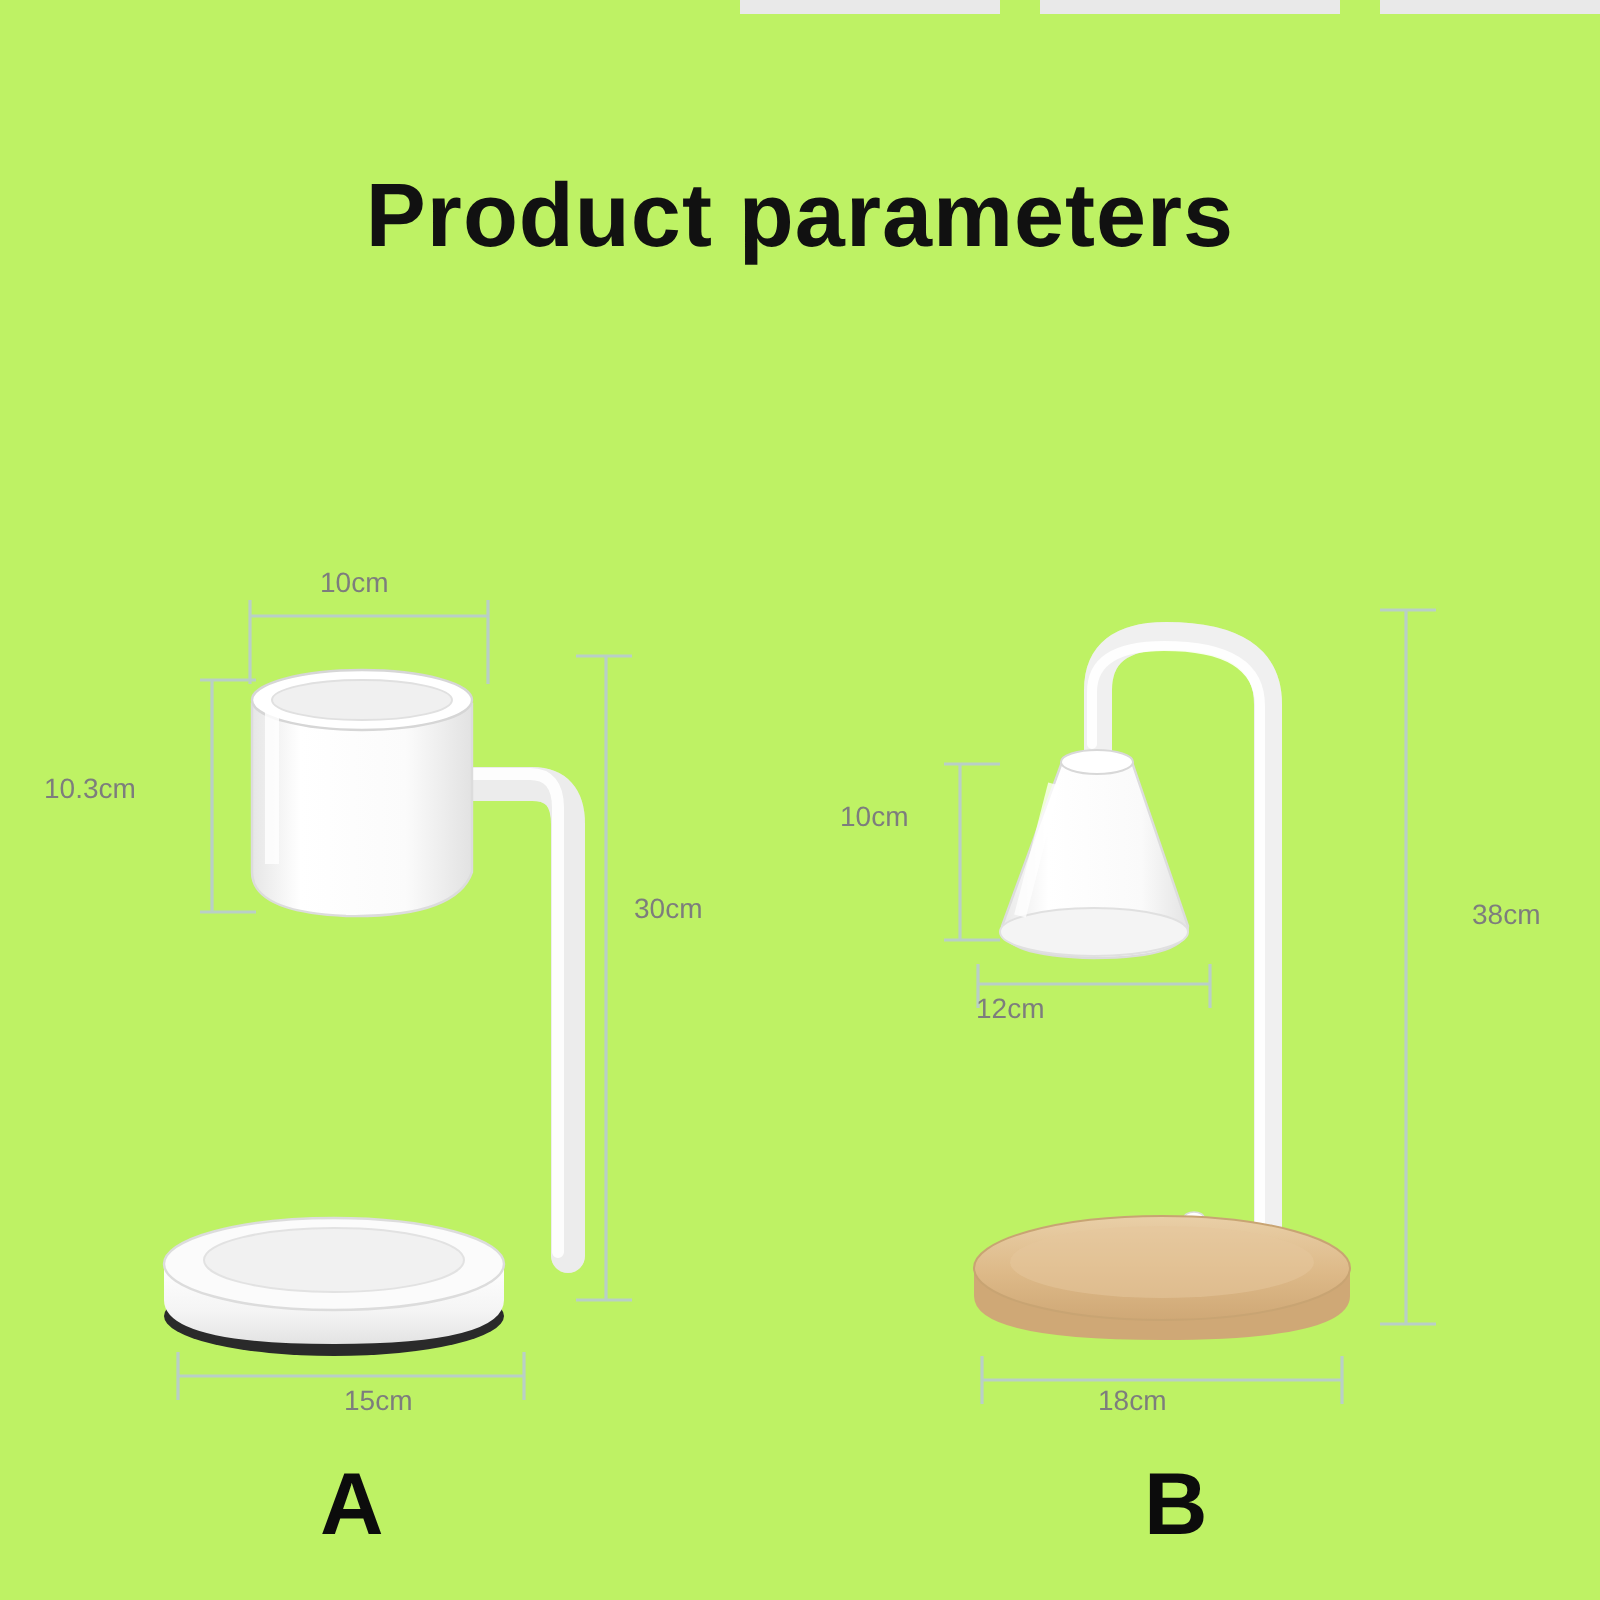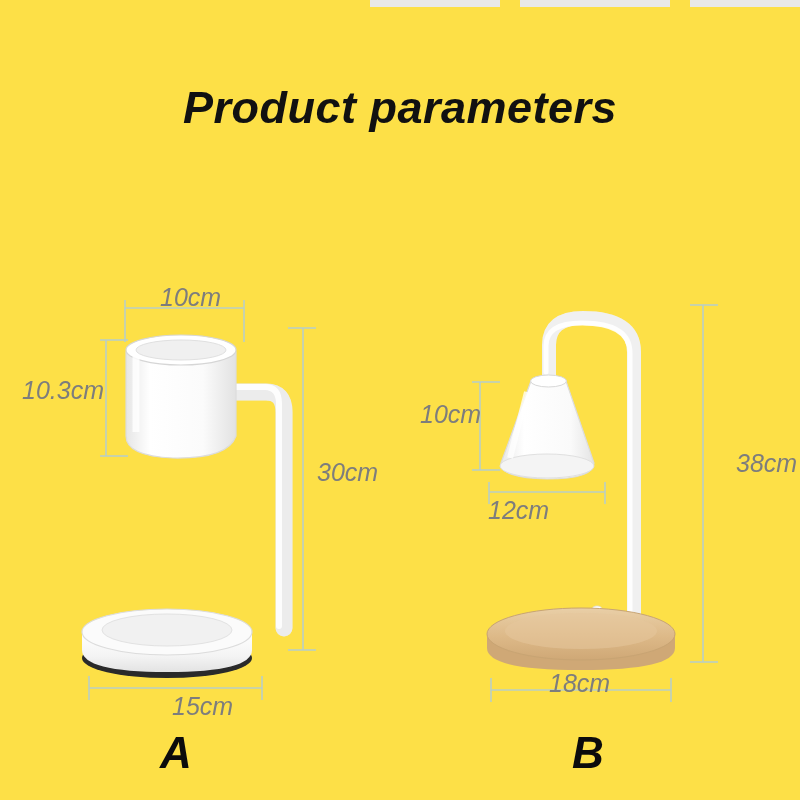--- a/index.html
+++ b/index.html
@@ -10,22 +10,21 @@
   body {
     width: 800px;
     height: 800px;
     position: relative;
     font-family: "Liberation Sans", sans-serif;
     overflow: hidden;
   }
   .page {
     position: absolute;
     inset: 0;
-    background: #fde047;
-    font-style: italic;
+    background: #bef264;
   }
   
   .top-strip {
     position: absolute;
     top: 0;
     height: 7px;
     background: #e9e9e9;
   }
   .top-strip.s1 { left: 370px; width: 130px; }
   .top-strip.s2 { left: 520px; width: 150px; }
@@ -39,21 +38,21 @@
     text-align: center;
     font-size: 45px;
     font-weight: bold;
     color: #111111;
     letter-spacing: 0.5px;
   }
 
   .dim-label {
     position: absolute;
     color: #7d7d7d;
-    font-size: 25px;
+    font-size: 14px;
     white-space: nowrap;
   }
   .letter {
     position: absolute;
     font-size: 44px;
     font-weight: bold;
     color: #0c0c0c;
   }
 
   
@@ -189,25 +188,25 @@
     </g>
 
     <g>
       <path d="M 487 634 L 487 648 Q 487 670 581 670 Q 675 670 675 648 L 675 634 Z" fill="#cfa876"></path>
       <ellipse cx="581" cy="634" rx="94" ry="26" fill="url(#woodgrad)" stroke="#c8a473" stroke-width="1"></ellipse>
       <ellipse cx="581" cy="631" rx="76" ry="18" fill="#e5c79d" opacity="0.55"></ellipse>
     </g>
   </svg>
 
   <div class="dim-label" style="left:160px; top:283px;">10cm</div>
-  <div class="dim-label" style="left:22px; top:376px;">10.3cm</div>
-  <div class="dim-label" style="left:317px; top:458px;">30cm</div>
+  <div class="dim-label" style="left:22px; top:386px;">10.3cm</div>
+  <div class="dim-label" style="left:317px; top:446px;">30cm</div>
   <div class="dim-label" style="left:160px; top:692px;margin-left:12px;">15cm</div>
 
   <div class="dim-label" style="left:420px; top:400px;">10cm</div>
   <div class="dim-label" style="left:488px; top:496px;">12cm</div>
   <div class="dim-label" style="left:736px; top:449px;">38cm</div>
-  <div class="dim-label" style="left:549px; top:669px;">18cm</div>
+  <div class="dim-label" style="left:549px; top:692px;">18cm</div>
 
   <div class="letter" style="left:160px; top:728px;">A</div>
   <div class="letter" style="left:572px; top:728px;">B</div>
 
 </div>
 
 </body></html>

